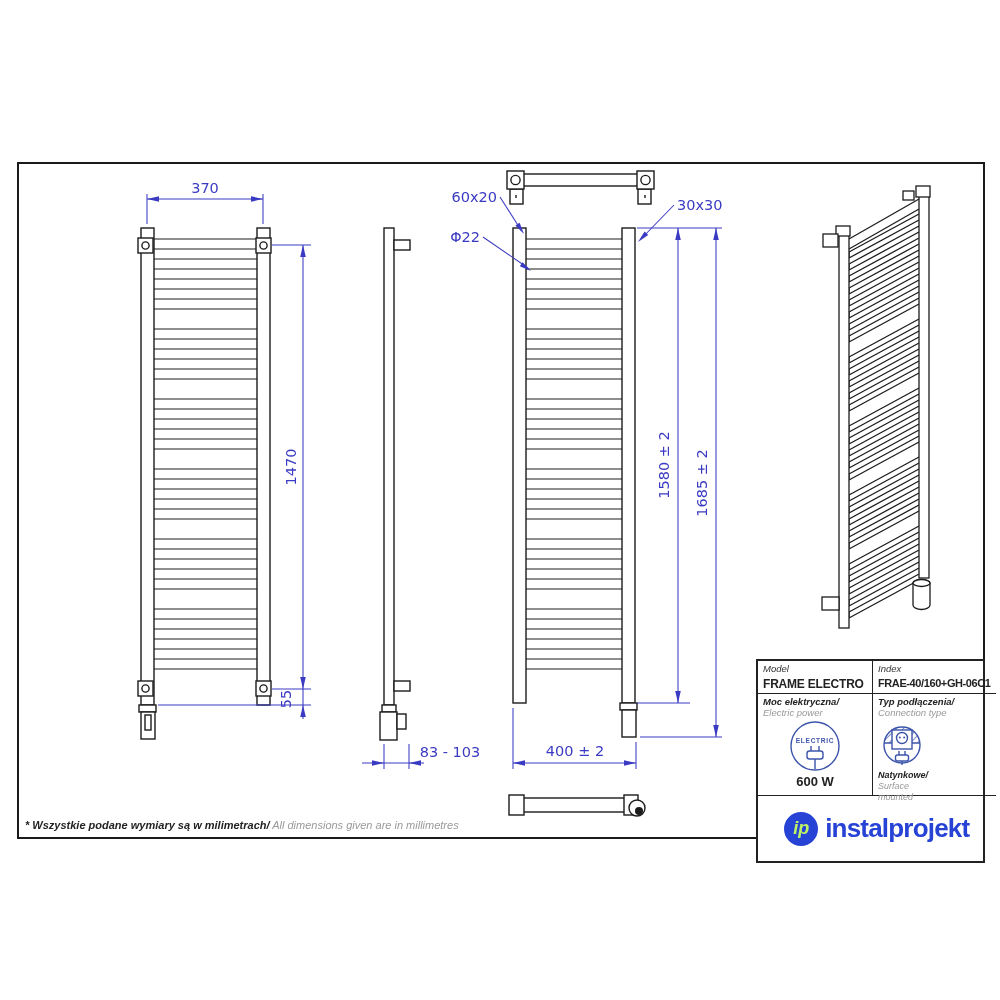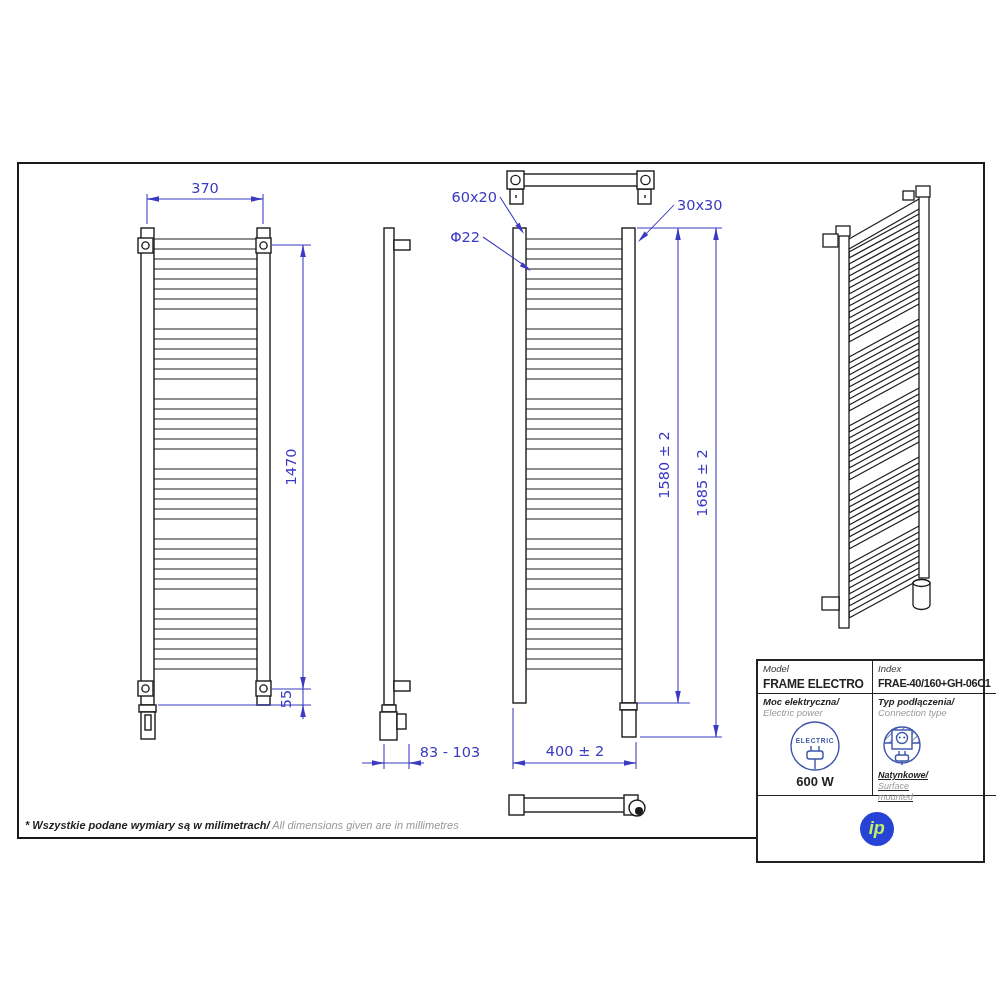--- a/index.html
+++ b/index.html
@@ -22,21 +22,21 @@
   .c-logo{grid-column:1 / span 2;display:flex;align-items:center;justify-content:center;gap:7px;}
   .cell-label{font-size:9.5px;font-style:italic;color:#333;}
   .cell-value{font-weight:bold;font-size:12px;margin-top:3px;letter-spacing:-0.2px;white-space:nowrap;}
   .c-index .cell-value{font-size:11px;letter-spacing:-0.4px;}
   .pl{color:#222;font-weight:bold;font-style:italic;text-align:right;}
   .en{color:#999;font-style:italic;}
   .hdr{font-size:9.5px;line-height:1.2;}
   .c-power{display:flex;flex-direction:column;align-items:center;}
   .c-power .hdr{align-self:flex-start;}
   .power-value{font-weight:bold;font-size:13px;margin-top:1px;text-align:right;}
-  .conn-icons{display:flex;gap:12px;justify-content:flex-start;margin-top:4px;text-decoration:underline;}
+  .conn-icons{display:flex;gap:12px;justify-content:flex-start;margin-top:4px;}
   .conn-item{width:56px;font-size:9px;line-height:1.25;}
   .conn-item svg{display:block;margin:0 0 3px 2px;}
   .icon-stroke{stroke:#3c55aa;stroke-width:1.4;fill:none;}
   .elec-t{font-size:6.6px;font-weight:bold;letter-spacing:0.7px;fill:#3c55aa;font-family:"Liberation Sans",sans-serif;}
   .logo-mark{width:34px;height:34px;border-radius:50%;background:#2743d6;color:#bef264;
              display:flex;align-items:center;justify-content:center;
              font-weight:bold;font-style:italic;font-size:18px;padding-bottom:1px;box-sizing:border-box;}
   .logo-word{font-weight:bold;font-size:26px;color:#2743d6;letter-spacing:-0.8px;}
   .footnote{position:absolute;left:25px;top:819px;font-size:11px;font-style:italic;white-space:nowrap;}
 </style>
@@ -420,20 +420,21 @@
             <circle cx="24.2" cy="14.5" r="1" fill="#3c55aa"></circle>
           </svg>
           <span class="pl">Natynkowe/</span><br>
           <span class="en">Surface mounted</span>
         </div>
       </div>
     </div>
 
     <div class="cell c-logo">
       <span class="logo-mark">ip</span>
+      <span class="logo-word">instalprojekt</span>
     </div>
   </div>
 
   <div class="footnote">
     <span class="pl">* Wszystkie podane wymiary są w milimetrach/</span><span class="en"> All dimensions given are in millimetres</span>
   </div>
 
 </div>
 
 </body></html>

